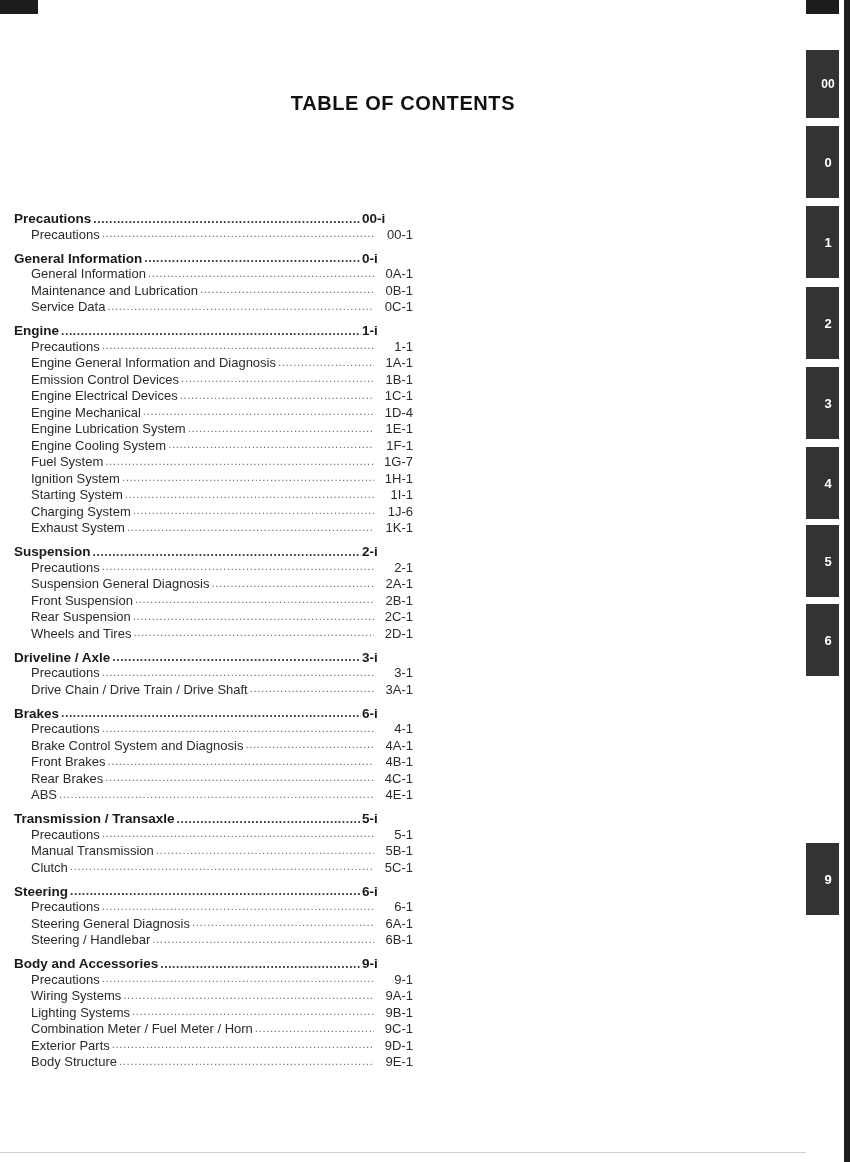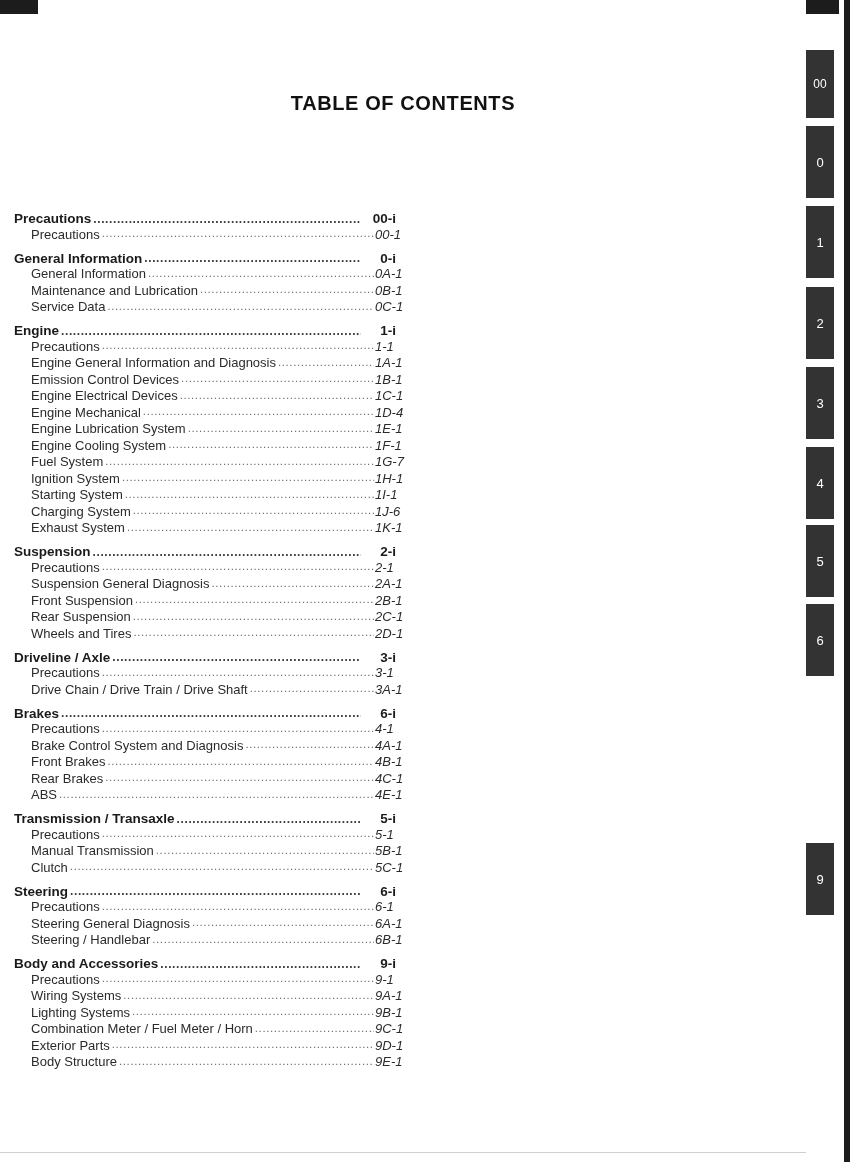--- a/index.html
+++ b/index.html
@@ -127,21 +127,20 @@
     overflow: hidden;
     white-space: nowrap;
     font-weight: bold;
     color: #3a3a3a;
     letter-spacing: 0.6px;
     margin: 0 1px 1px 2px;
     font-size: 12px;
   }
   .group-row .pageref {
     white-space: nowrap;
-    text-align: right;
     min-width: 34px;
   }
 
   .sub-row {
     font-size: 13px;
     font-weight: normal;
     color: #2b2b2b;
     padding-left: 17px;
     margin-bottom: 3.5px;
   }
@@ -152,42 +151,41 @@
     flex: 1 1 auto;
     overflow: hidden;
     white-space: nowrap;
     color: #6a6a6a;
     letter-spacing: 0.6px;
     margin: 0 1px 1px 2px;
     font-size: 11.5px;
   }
   .sub-row .pageref {
     white-space: nowrap;
-    text-align: left;
+    text-align: right;
     min-width: 38px;
     color: #2b2b2b;
-    font-style: italic;
   }
 
   
   .tab-rail {
     position: absolute;
     left: 806px;
     top: 0;
     width: 44px;
     height: 1162px;
   }
   .tab {
     position: absolute;
     left: 0;
-    width: 28px;
+    width: 44px;
     background: #333333;
     color: #ffffff;
     font-size: 13px;
-    font-weight: normal;
+    font-weight: bold;
     display: flex;
     align-items: center;
     justify-content: center;
   }
   .tab.small {
     font-size: 12px;
   }
 </style>
 </head>
 <body>

